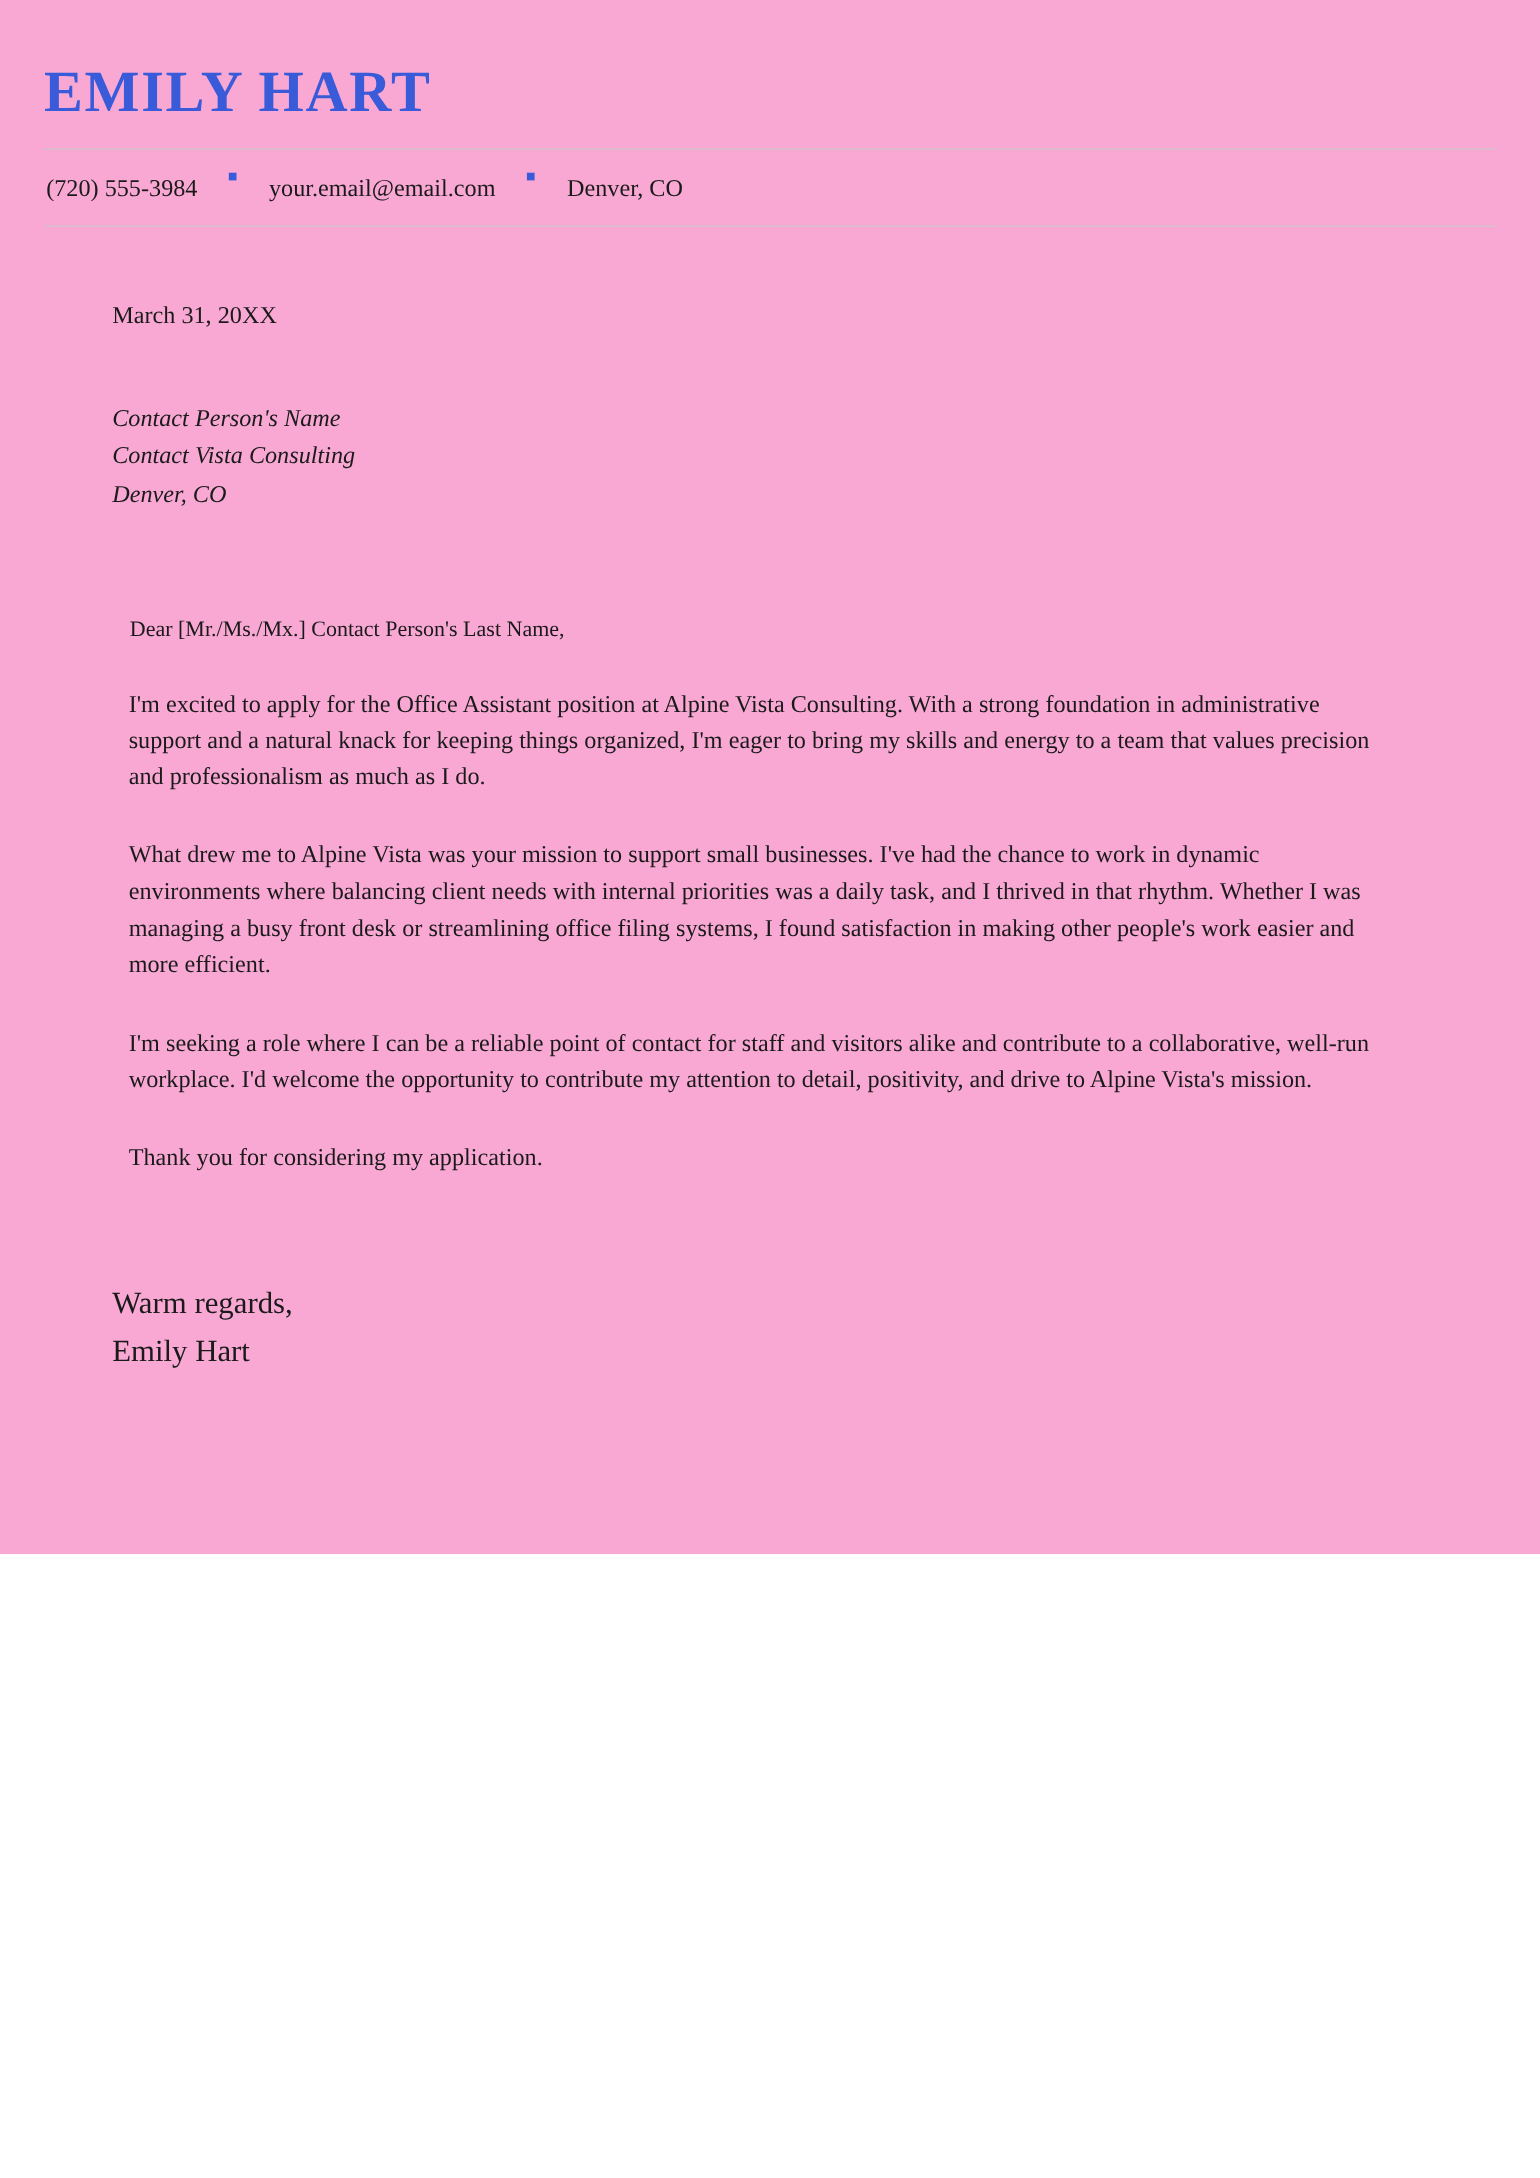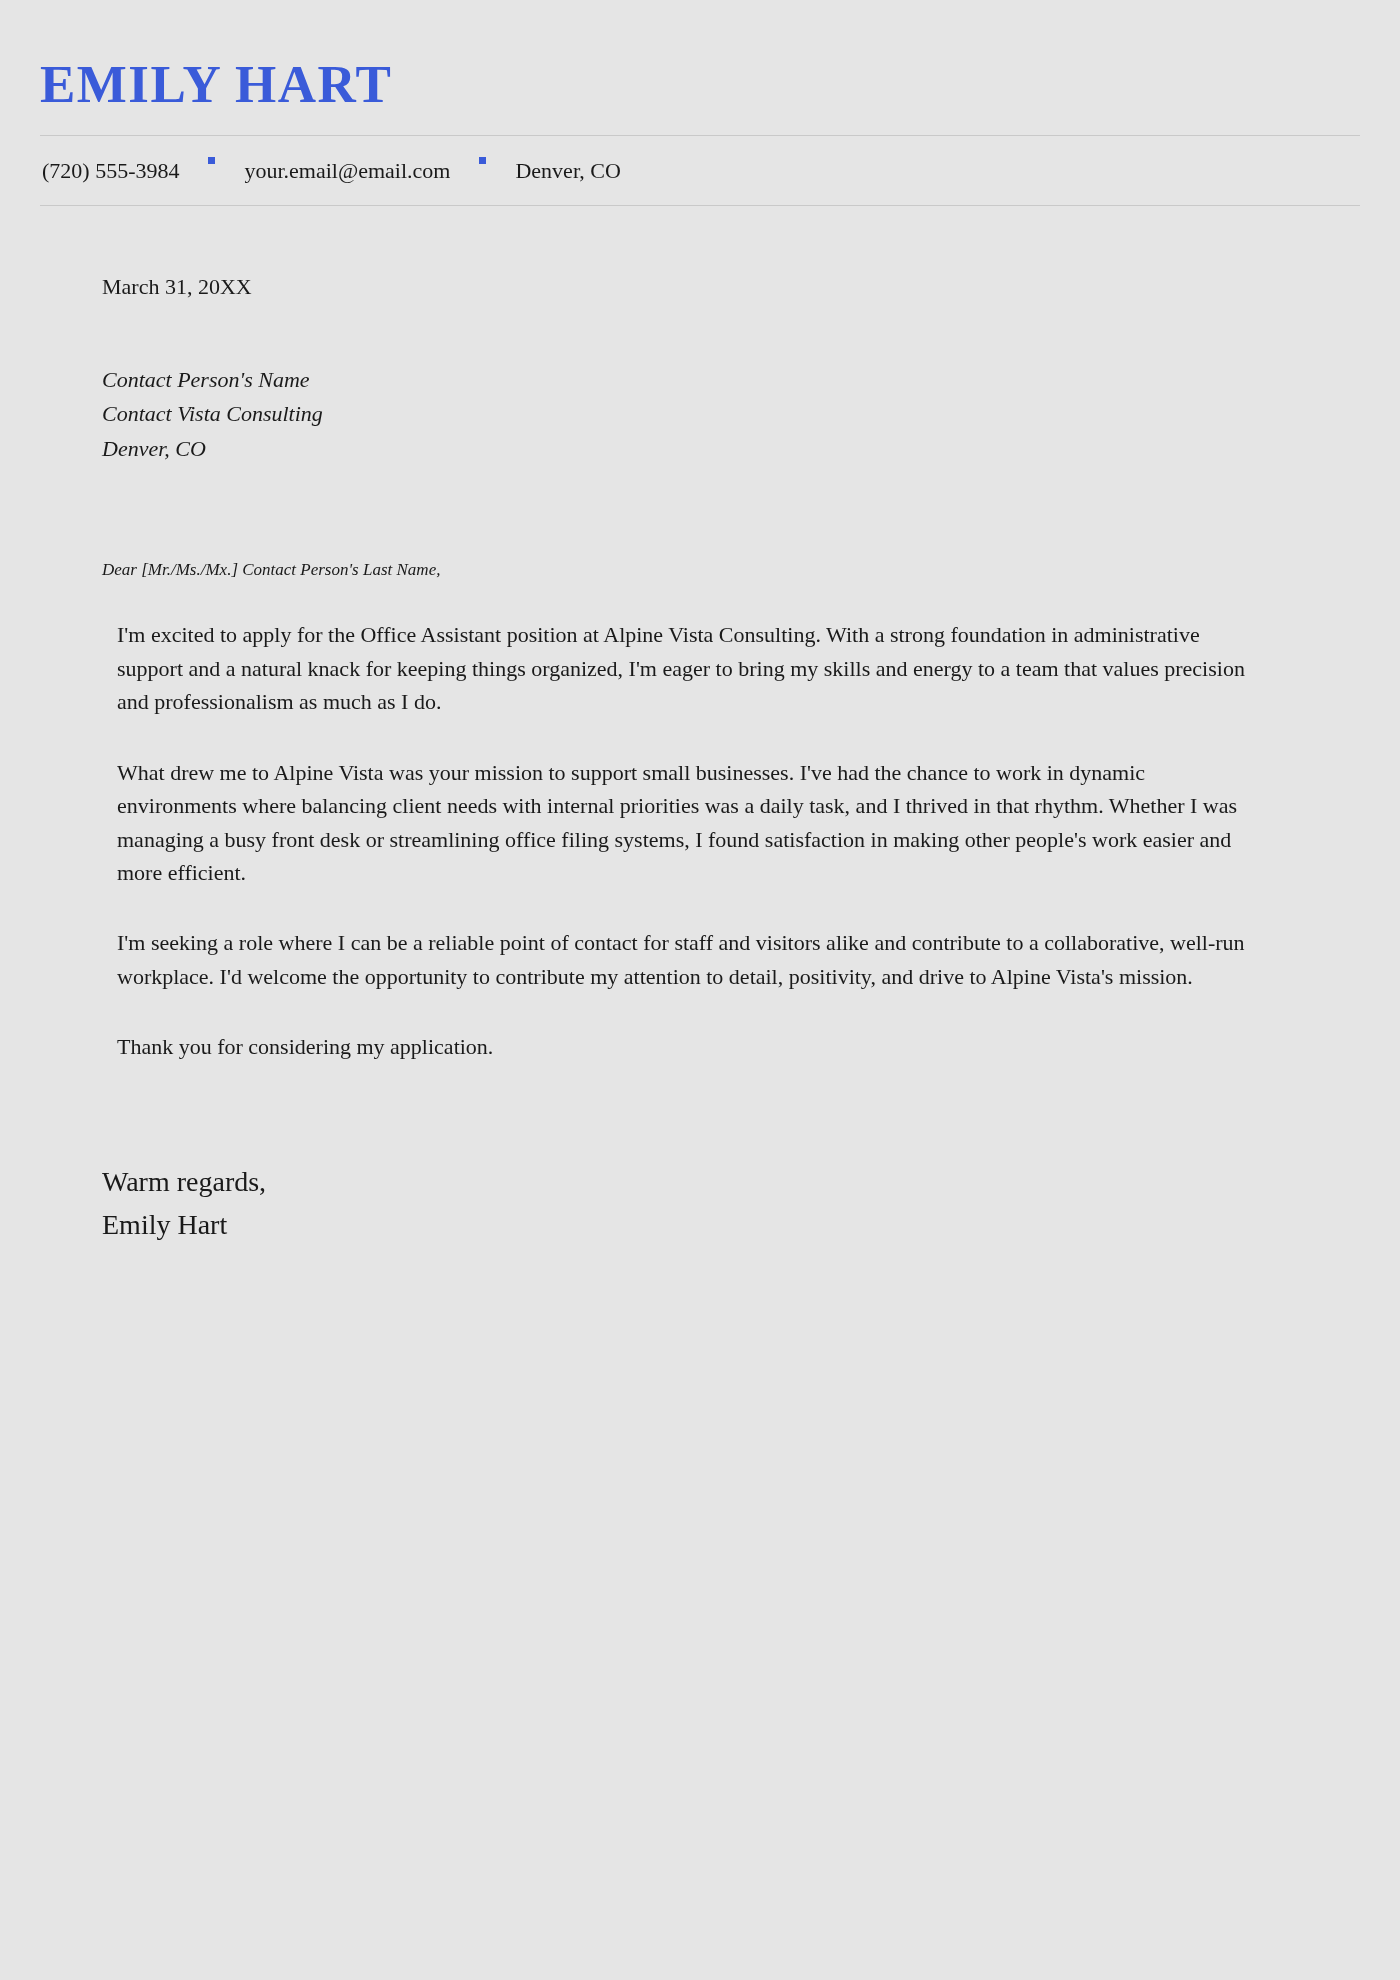--- a/index.html
+++ b/index.html
@@ -9,23 +9,23 @@
     background: #ffffff;
   }
   body {
     font-family: "Liberation Serif", "DejaVu Serif", serif;
     color: #1a1a1a;
     -webkit-font-smoothing: antialiased;
   }
   .page {
     position: relative;
     width: 1400px;
-    height: 1980px;
+    height: 1413px;
     margin: 0 auto;
-    background: #e5e5e5;
+    background: #f9a8d4;
     box-sizing: border-box;
     overflow: hidden;
   }
 
   
   .header {
     padding: 56px 40px 0 40px;
   }
   .name {
     font-family: "Liberation Serif", "DejaVu Serif", serif;
@@ -92,24 +92,23 @@
   .recipient {
     font-size: 22px;
     line-height: 1.55;
     margin: 62px 0 0 0;
     font-style: italic;
   }
   .recipient div {
     white-space: nowrap;
   }
   .salutation {
-    font-size: 17px;
+    font-size: 20px;
     line-height: 1.4;
-    margin: 92px 0 0 0;
-    font-style: italic;
+    margin: 92px 0 0 16px;
   }
   .body-paragraph {
     font-size: 22px;
     line-height: 1.52;
     margin: 37px 0 0 15px;
     text-align: left;
   }
   .closing {
     font-size: 28px;
     line-height: 1.55;

